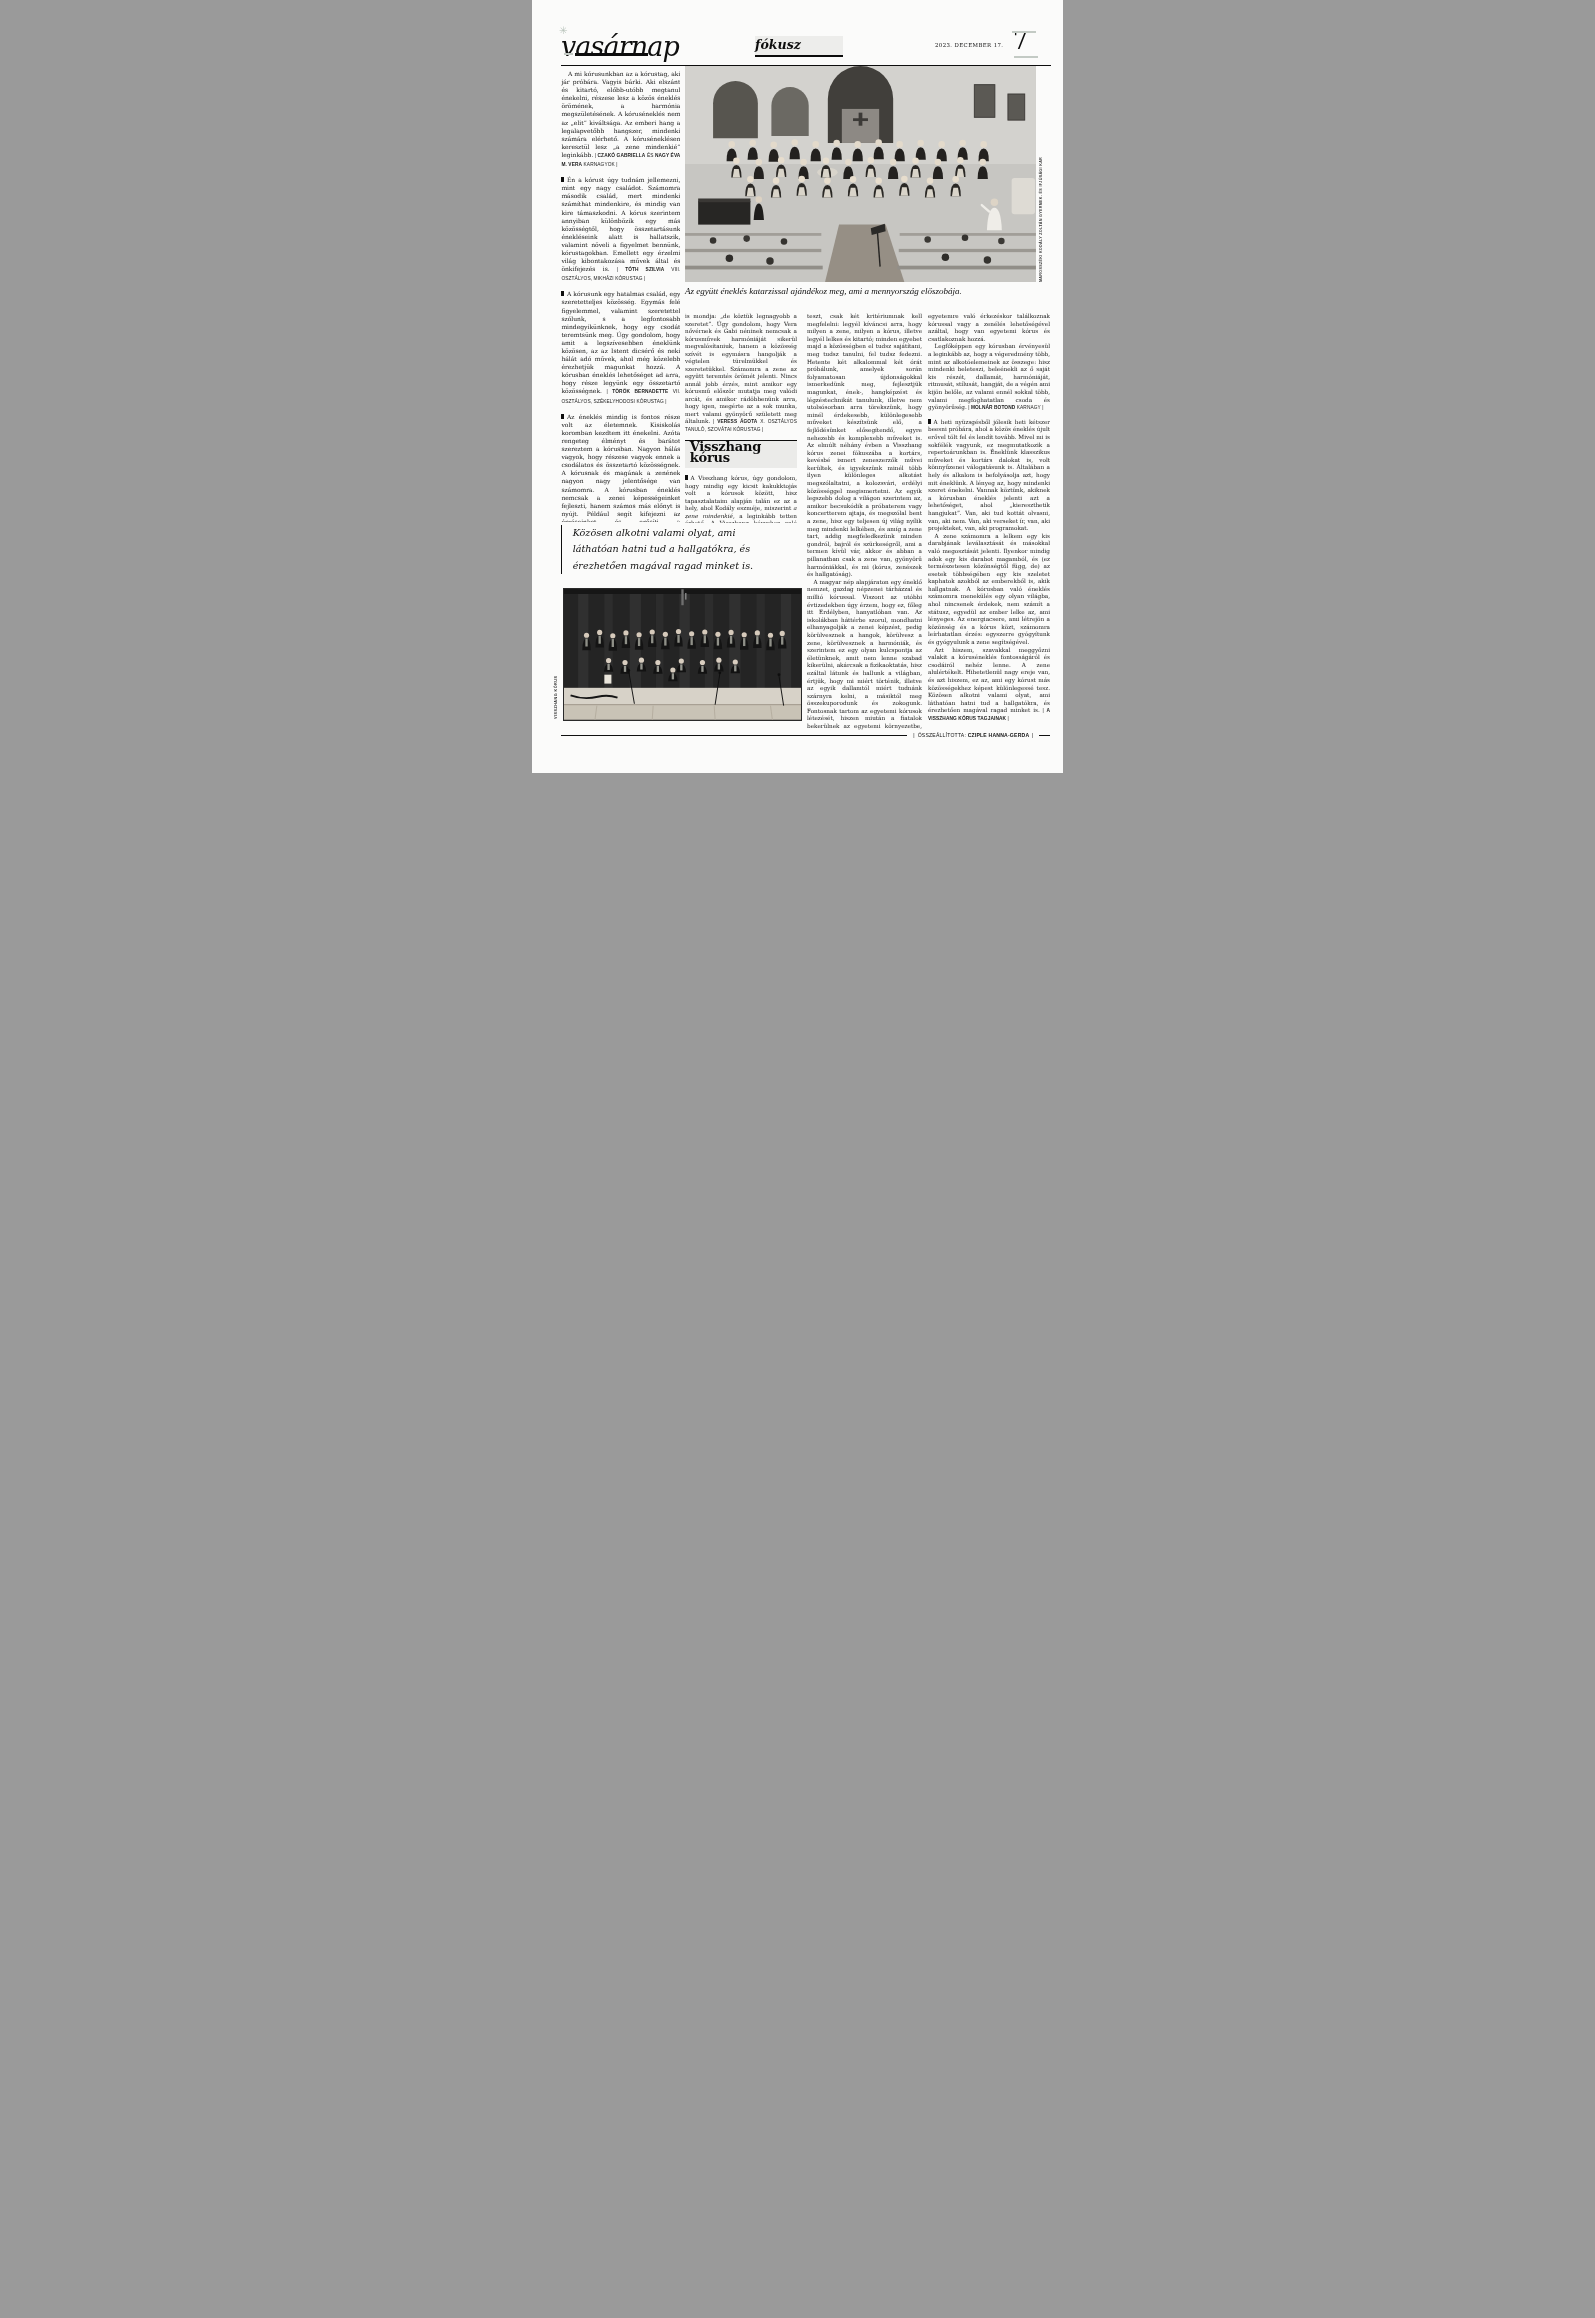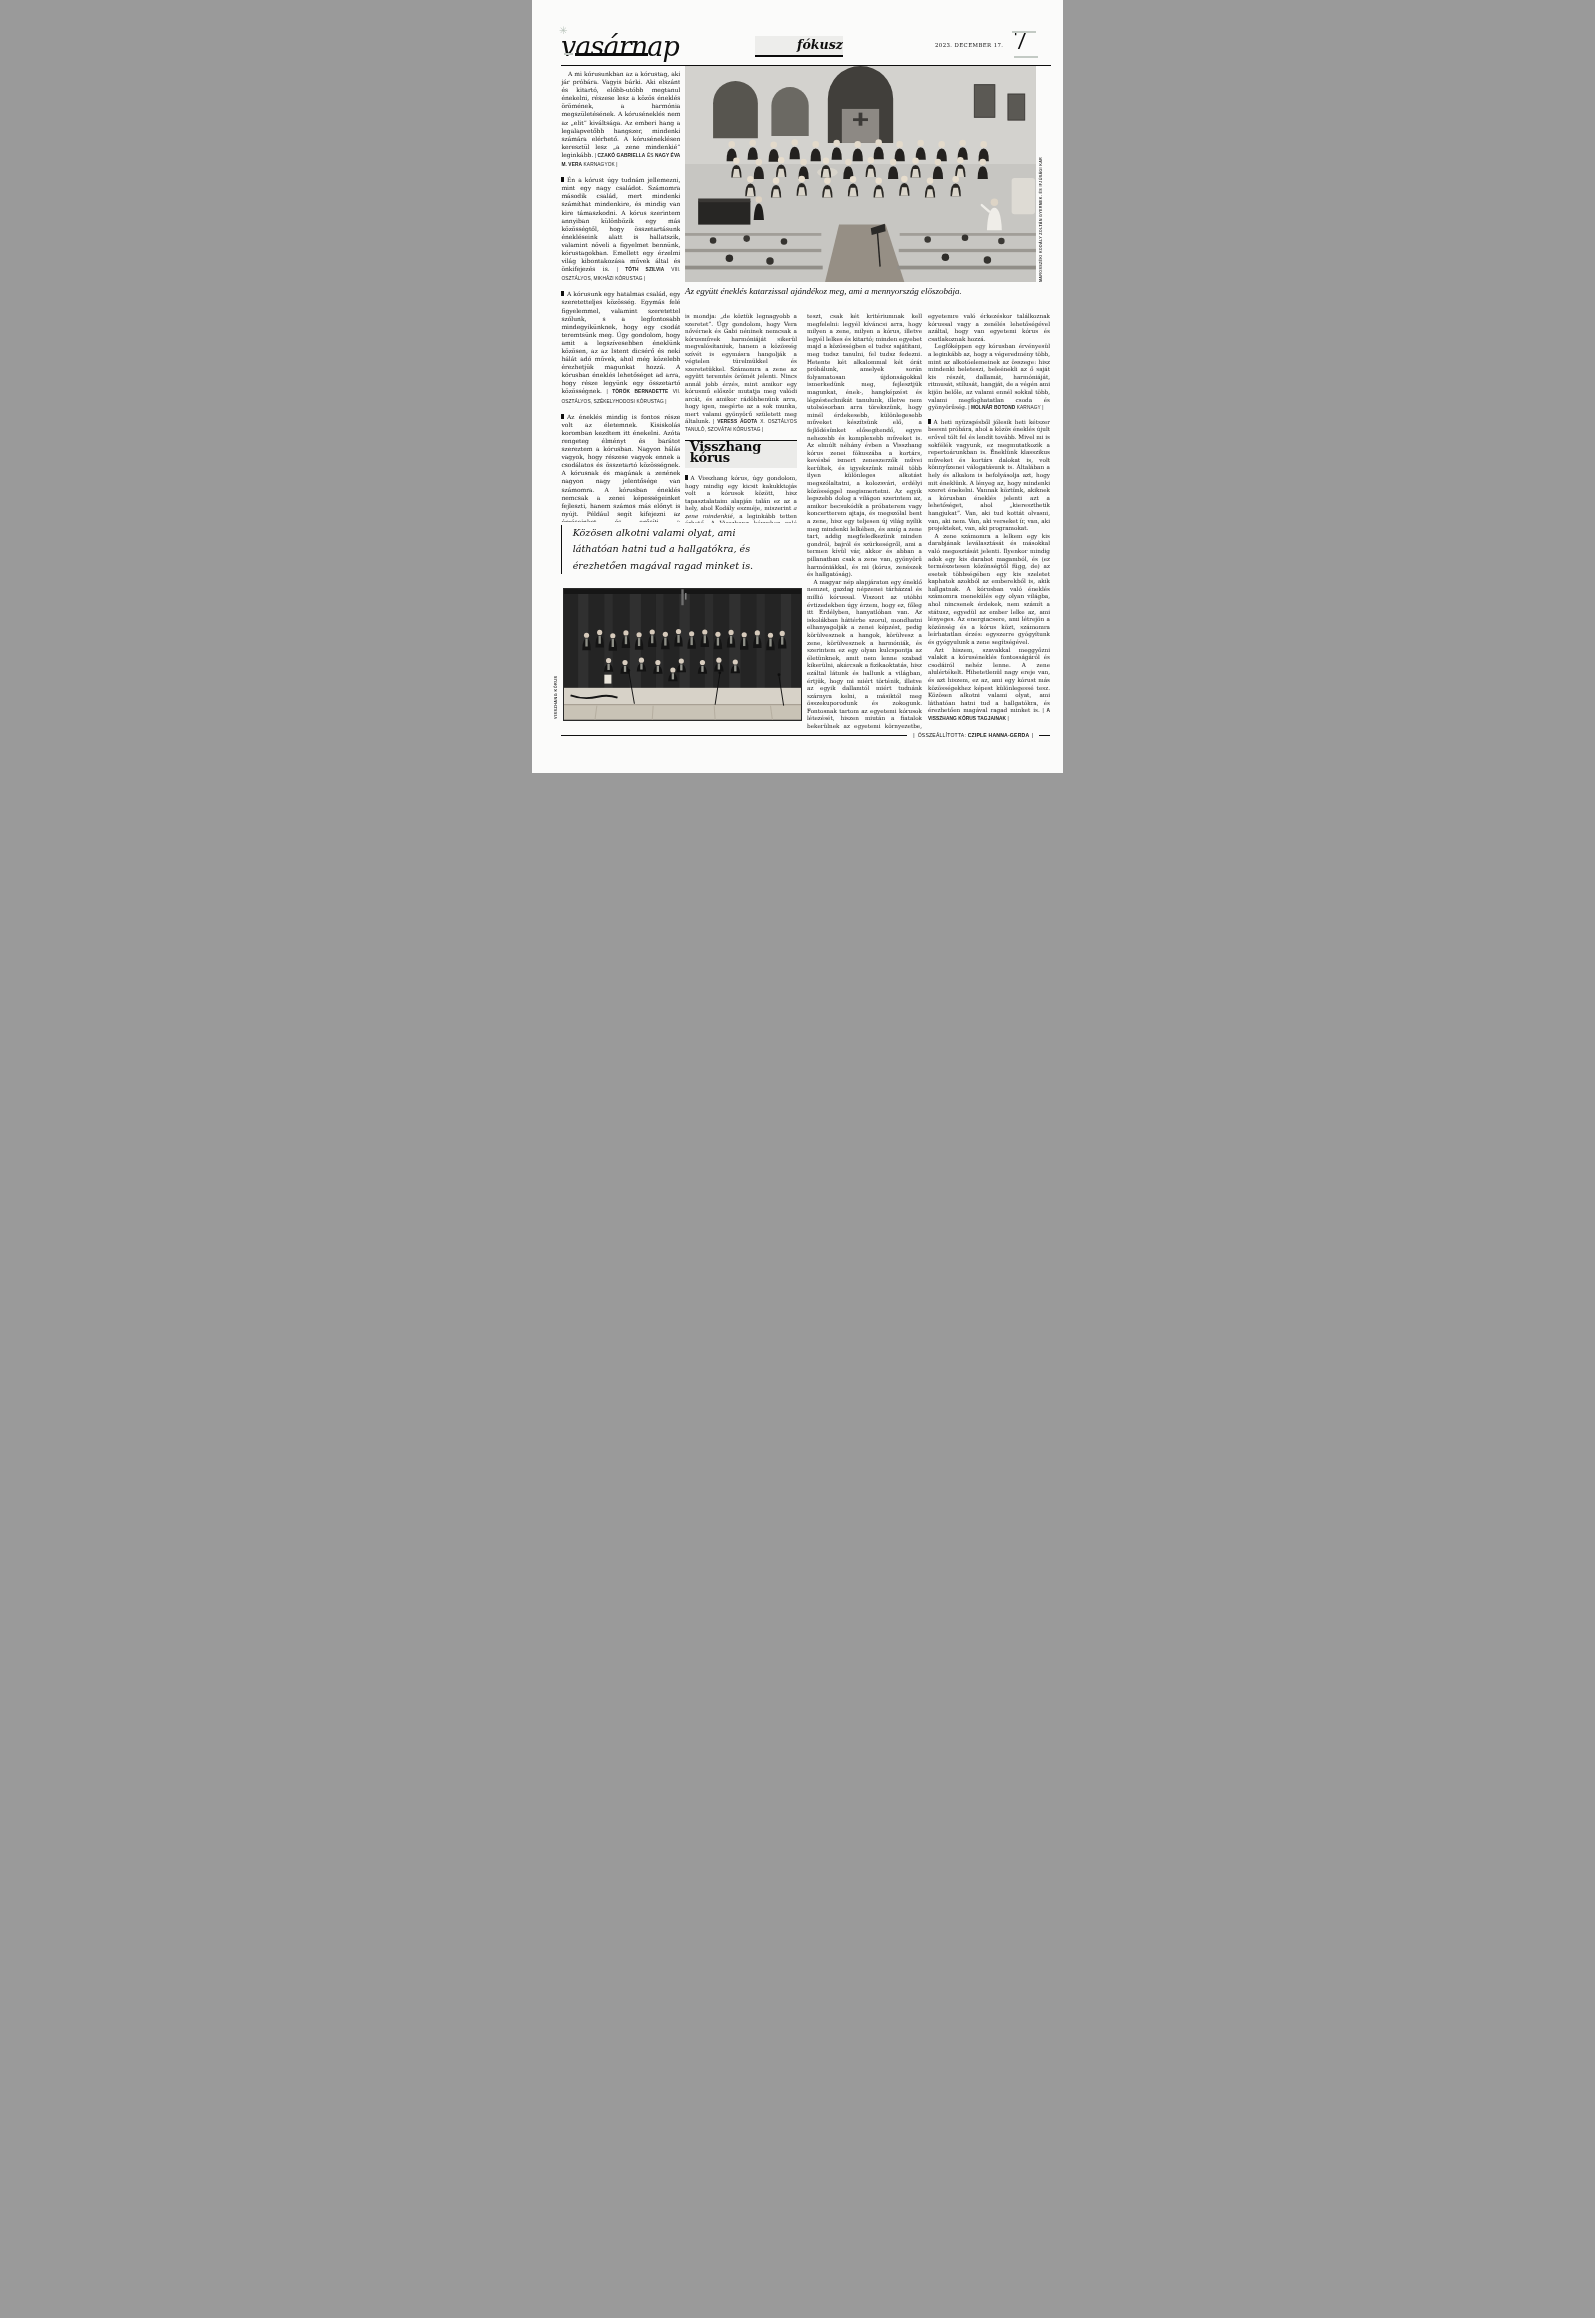--- a/index.html
+++ b/index.html
@@ -5,21 +5,21 @@
   html,body{margin:0;padding:0;background:#9a9a9a;}
   .page{position:relative;width:531px;height:773px;margin:0 auto;background:#fbfbfa;
         font-family:"DejaVu Serif",serif;color:#141414;overflow:hidden;}
   
   .logo{position:absolute;left:29px;top:31px;font-style:italic;font-size:27px;
         letter-spacing:-0.9px;font-weight:500;color:#0e0e0e;}
   .logo-star{position:absolute;left:27px;top:24px;font-size:10.3px;color:#b7c2b9;font-style:normal;}
   .logo-bar{position:absolute;left:43px;top:53px;width:73px;height:3.3px;background:#0c0c0c;}
   .logo-bar-gray{position:absolute;left:32px;top:53px;width:9.3px;height:2.3px;background:#c3cac4;}
   .fokusz-box{position:absolute;left:223px;top:36px;width:88px;height:19px;background:#ededeb;
-        border-bottom:2.3px solid #0c0c0c;text-align:right;}
+        border-bottom:2.3px solid #0c0c0c;text-align:left;}
   .fokusz-box span{font-style:italic;font-weight:bold;font-size:12.6px;line-height:18.7px;color:#0d0d0d;}
   .date{position:absolute;left:403px;top:42px;font-size:5.4px;letter-spacing:0.4px;color:#111;}
   .pageno{position:absolute;left:481px;top:27px;font-size:23.4px;color:#0d0d0d;}
   .mark{position:absolute;background:#c3cac4;}
   .mark.m1{left:480px;top:31px;width:24px;height:2.3px;}
   .mark.m2{left:482px;top:56px;width:24px;height:2.3px;}
   .header-rule{position:absolute;left:29px;top:65px;width:490px;height:0.9px;background:#0d0d0d;}
   
   .photo-top{position:absolute;left:153px;top:66px;width:351px;height:216px;overflow:hidden;background:#c7c6c2;}
   .vcap{position:absolute;font-family:"Liberation Sans",sans-serif;font-weight:600;font-size:3.7px;

